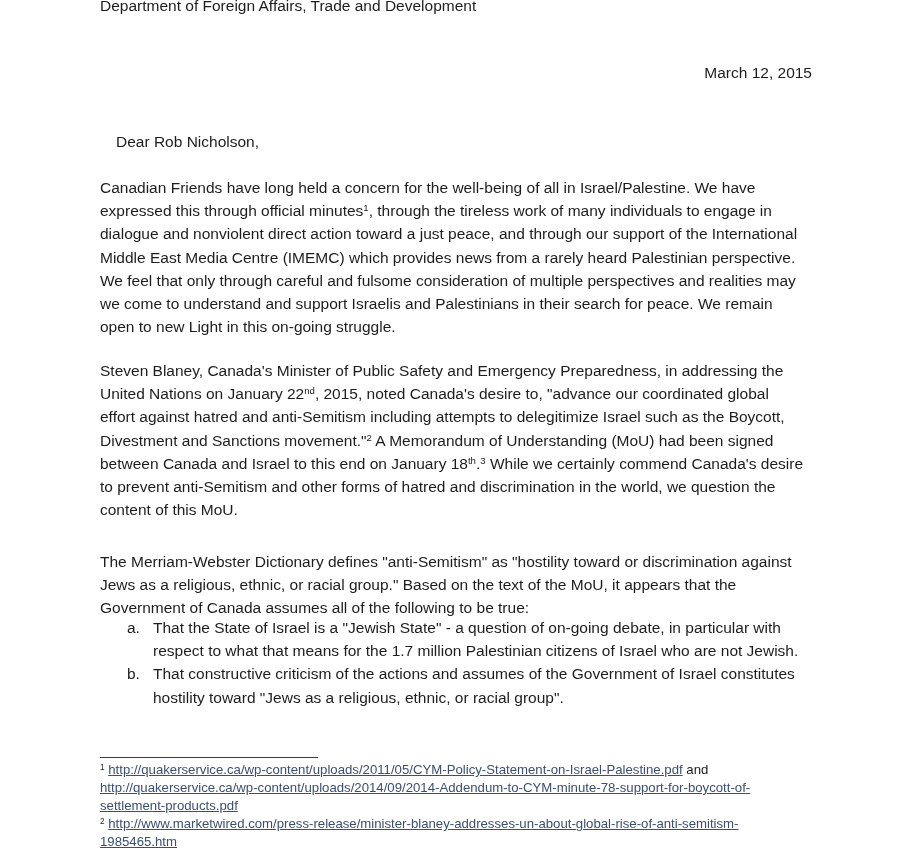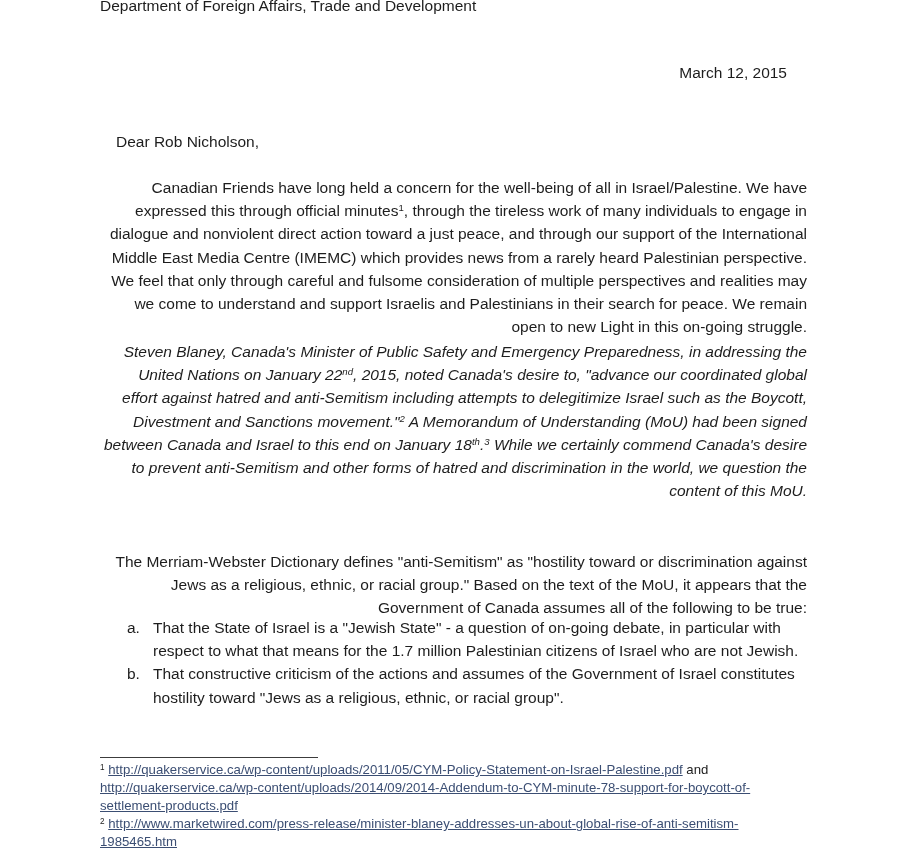--- a/index.html
+++ b/index.html
@@ -7,25 +7,25 @@
     position: relative;
     width: 907px;
     height: 860px;
     background: #ffffff;
     overflow: hidden;
     color: var(--text, #1d1d1d);
     font-family: "Liberation Sans", "DejaVu Sans", sans-serif;
   }
   .body-text { font-size: 15.5px; line-height: 23.2px; }
   .address    { position: absolute; top: -6px; left: 100px; width: 707px; }
-  .date       { position: absolute; top: 61px; left: 84px; width: 703px; text-align: right; }
+  .date       { position: absolute; top: 61px; left: 109px; width: 703px; text-align: right; }
   .salutation { position: absolute; top: 130px; left: 116px; width: 707px; }
-  .para       { position: absolute; left: 100px; width: 707px; text-align: right; }
+  .para       { position: absolute; left: 100px; width: 707px; text-align: left; }
   .para-1 { top: 176px; }
-  .para-2 { top: 340px; font-style: italic; }
+  .para-2 { top: 359px; }
   .para-3 { top: 550px; }
   .list { position: absolute; top: 616px; left: 127px; width: 678px; }
   .list-item { display: flex; align-items: flex-start; }
   .marker { flex: 0 0 26px; width: 26px; }
   .item-text { width: 650px; }
   .footnote-sep {
     position: absolute; top: 757px; left: 100px; width: 218px;
     border-top: 1px solid #3c3c3c; height: 0;
   }
   .footnotes {

